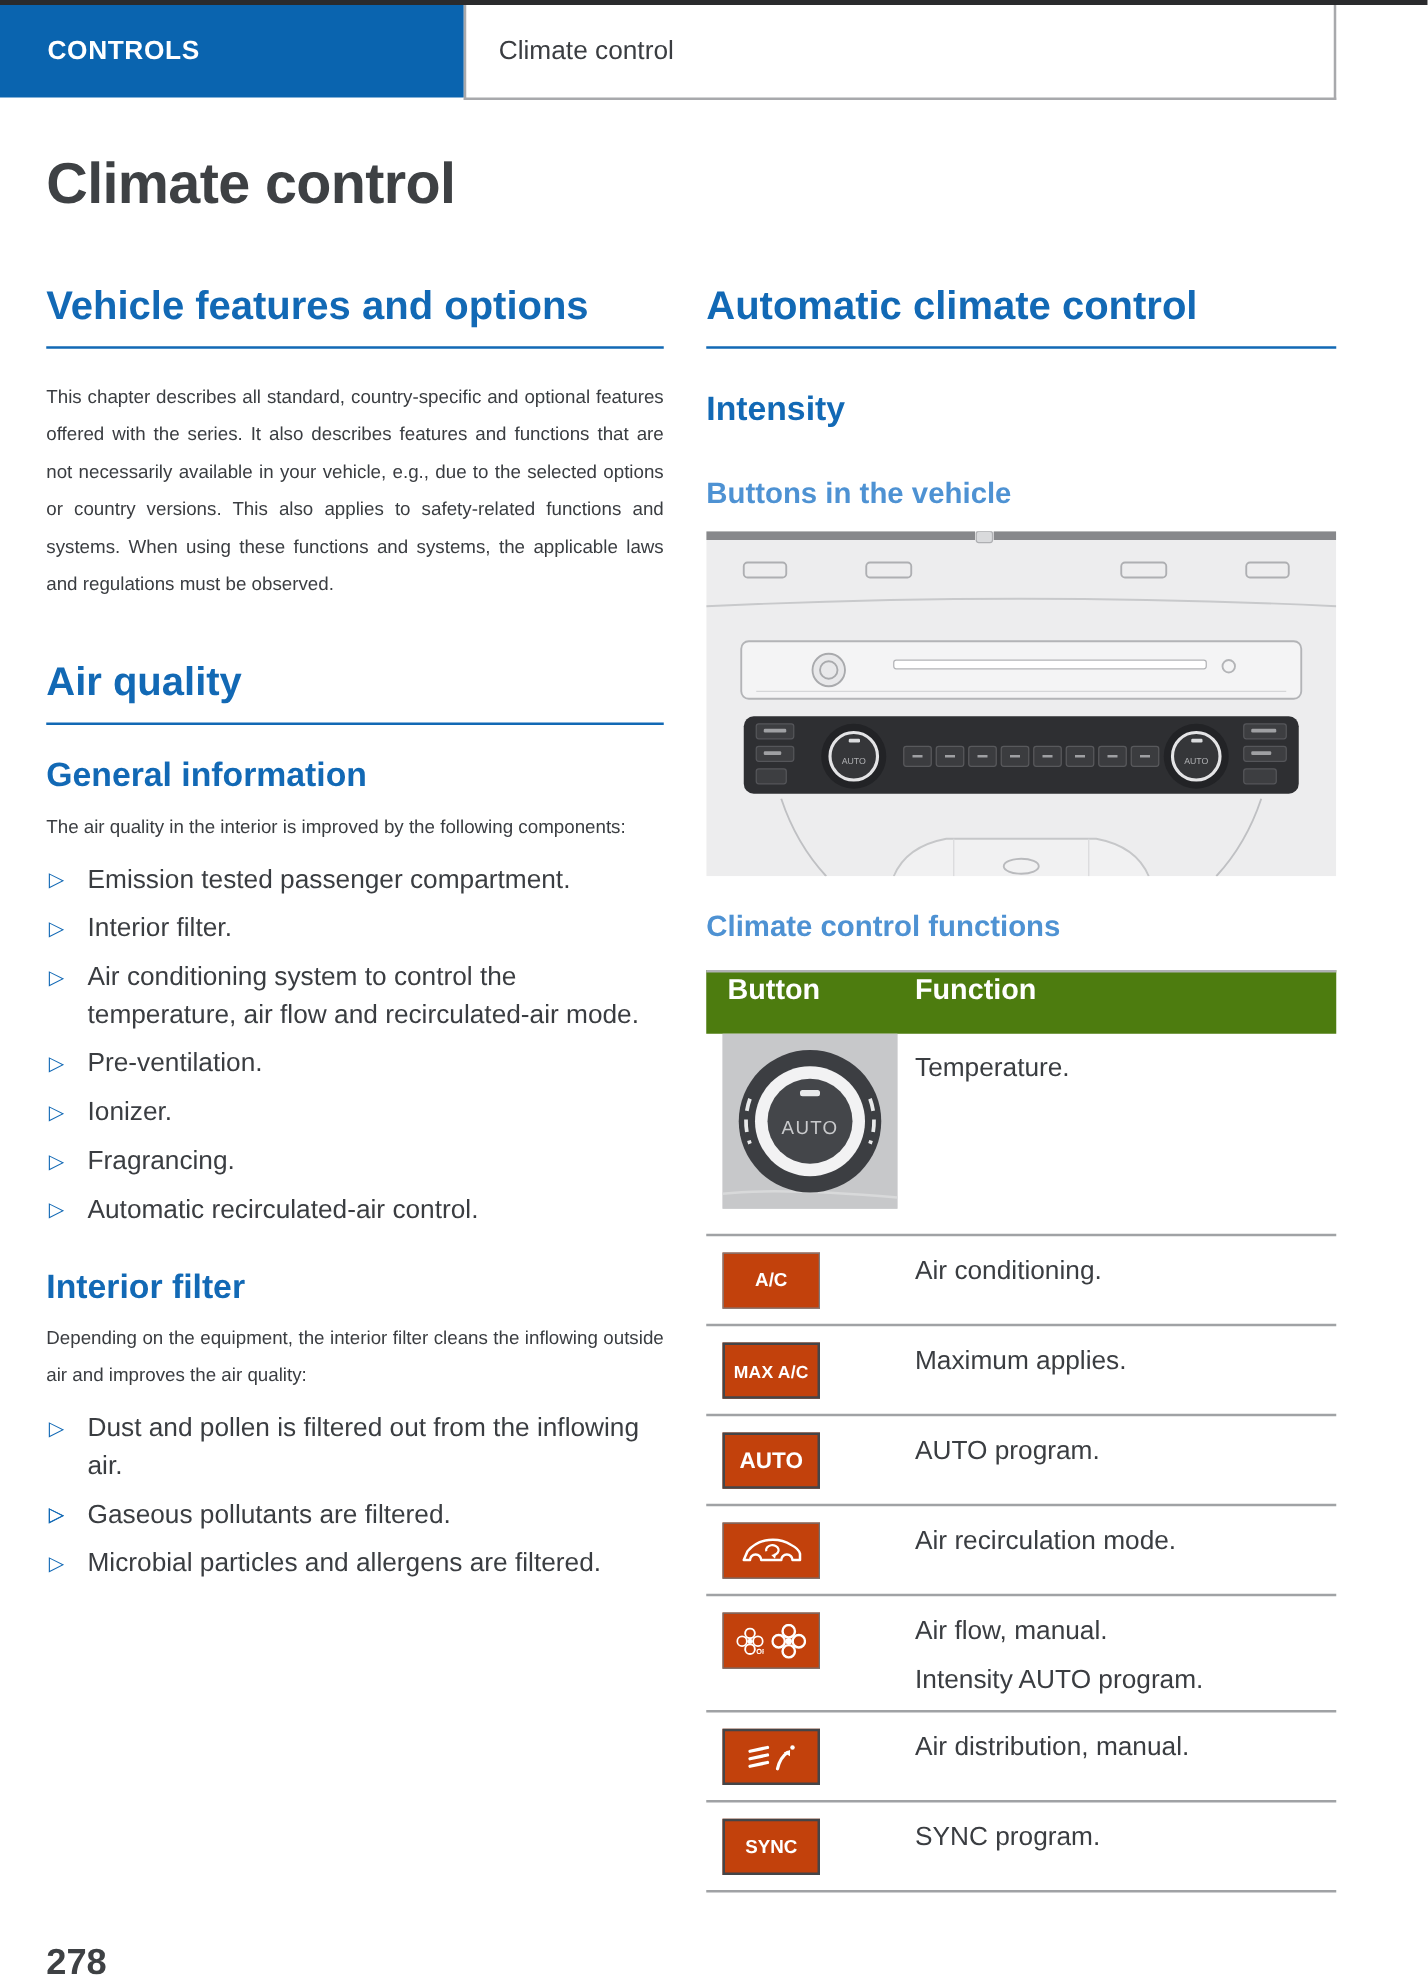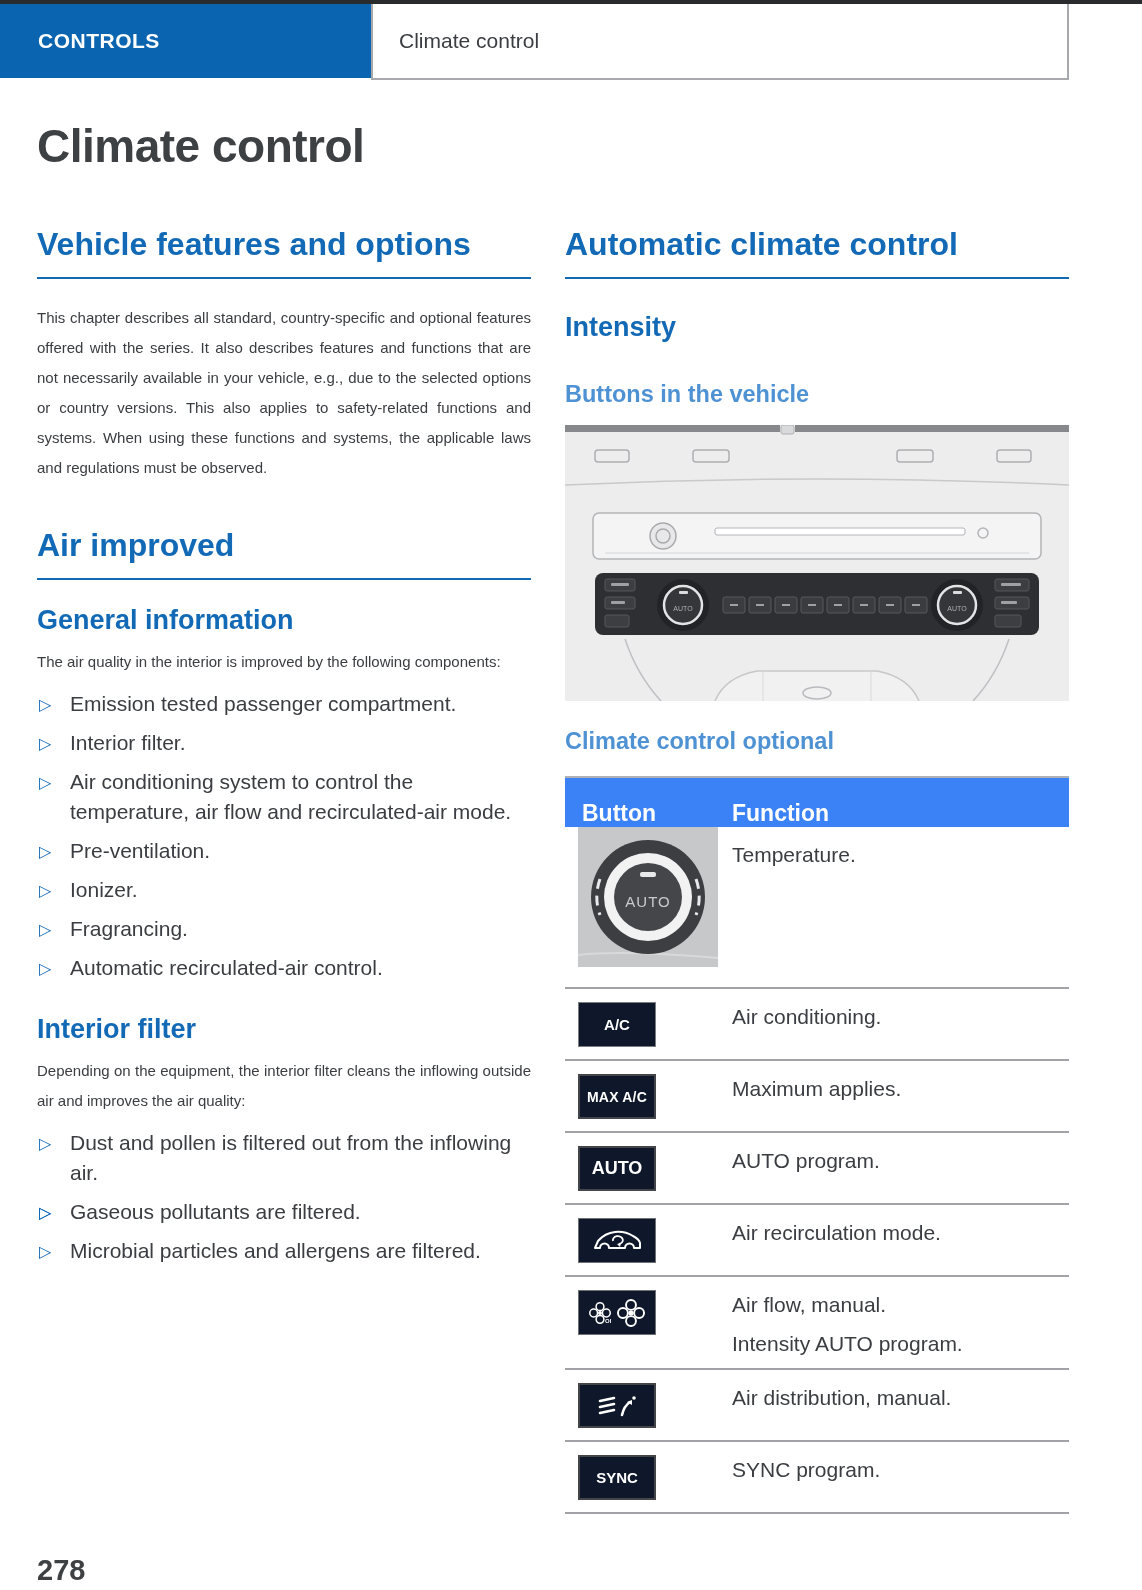--- a/index.html
+++ b/index.html
@@ -34,35 +34,35 @@
   .sec-gap{margin-top:42px;}
   .h3-gap{margin-top:30px;}
   .intro{margin-top:10px;}
   
   .overview-h{margin-top:32px;}
   .buttons-h{margin-top:36px;}
   .figure{margin-top:16px;width:504px;height:276px;}
   .functions-h{margin-top:26px;}
   .ftable{margin-top:20px;border-bottom:2px solid #a0a2a5;}
   .thead{
-    display:flex;height:49px;align-items:flex-end;background:#3b82f6;color:#ffffff;
+    display:flex;height:49px;align-items:flex-start;background:#4d7c0f;color:#ffffff;
     font-weight:bold;font-size:23px;border-top:2px solid #b0b1b4;
   }
   .thead .c1{width:167px;padding-left:17px;box-sizing:border-box;}
   .trow{display:flex;min-height:70px;}
   .trow + .trow{border-top:2px solid #a0a2a5;}
   .cell-btn{width:167px;box-sizing:border-box;padding:13px 0 12px 13px;flex-shrink:0;}
   .trow.knob-row .cell-btn{padding:0 0 0 13px;}
   .trow.knob-row{min-height:160px;}
   .cell-fn{flex:1;font-size:21px;line-height:30px;padding-top:13px;}
   .trow.knob-row .cell-fn{}
   .fn-line{margin-bottom:9px;}
   .knob-tile{width:140px;height:140px;background:#c7c8ca;}
   .pbtn{
-    width:78px;height:45px;background:#0f172a;color:#ffffff;font-weight:bold;
+    width:78px;height:45px;background:#c2410c;color:#ffffff;font-weight:bold;
     display:flex;align-items:center;justify-content:center;box-sizing:border-box;
   }
   .pbtn.plain{border:1px solid #7c7d80;font-size:15px;}
   .pbtn.soft{border:1px solid #6f7073;}
   .pbtn.framed{border:2px solid #444548;align-items:center;}
   .pbtn.f14{font-size:14px;letter-spacing:.2px;}
   .pbtn.f18{font-size:18px;}
   .pbtn.f15{font-size:15px;}
   .fanwrap{display:flex;align-items:center;gap:6px;position:relative;}
   .page-num{position:absolute;left:37px;bottom:3px;font-size:29px;font-weight:bold;color:#3e4144;}
@@ -87,21 +87,21 @@
     <div class="col-left">
       <section>
         <div class="h2rule">
           <h2>Vehicle features and options</h2>
         </div>
         <p>This chapter describes all standard, country-specific and optional features offered with the series. It also describes features and functions that are not necessarily available in your vehicle, e.g., due to the selected options or country versions. This also applies to safety-related functions and systems. When using these functions and systems, the applicable laws and regulations must be observed.</p>
       </section>
 
       <section class="sec-gap">
         <div class="h2rule">
-          <h2>Air improved</h2>
+          <h2>Air quality</h2>
         </div>
 
         <h3>General information</h3>
         <p class="intro">The air quality in the interior is improved by the following components:</p>
         <ul>
           <li><span class="blt">▷</span><span>Emission tested passenger compartment.</span></li>
           <li><span class="blt">▷</span><span>Interior filter.</span></li>
           <li><span class="blt">▷</span><span>Air conditioning system to control the temperature, air flow and recirculated-air mode.</span></li>
           <li><span class="blt">▷</span><span>Pre-ventilation.</span></li>
           <li><span class="blt">▷</span><span>Ionizer.</span></li>
@@ -182,21 +182,21 @@
           <rect x="436" y="176" width="16" height="3" rx="1" fill="#9fa0a3"></rect>
           <rect x="430" y="190" width="26" height="12" rx="2" fill="#3d3e41" stroke="#55565a"></rect>
           <path d="M60,214 Q72,250 96,276" fill="none" stroke="#bfc0c3" stroke-width="1.5"></path>
           <path d="M444,214 Q432,250 408,276" fill="none" stroke="#bfc0c3" stroke-width="1.5"></path>
           <path d="M150,276 Q160,252 192,246 L312,246 Q344,252 354,276" fill="#f1f1f2" stroke="#c6c7c9" stroke-width="1.5"></path>
           <ellipse cx="252" cy="268" rx="14" ry="6" fill="none" stroke="#b9babd" stroke-width="1.5"></ellipse>
           <path d="M198,246 v30 M306,246 v30" stroke="#d8d9db" stroke-width="1"></path>
         </svg>
       </div>
 
-      <h4 class="functions-h">Climate control optional</h4>
+      <h4 class="functions-h">Climate control functions</h4>
 
       <div class="ftable">
         <div class="thead">
           <div class="c1">Button</div>
           <div class="c2">Function</div>
         </div>
 
         <div class="trow knob-row">
           <div class="cell-btn">
             <div class="knob-tile">

